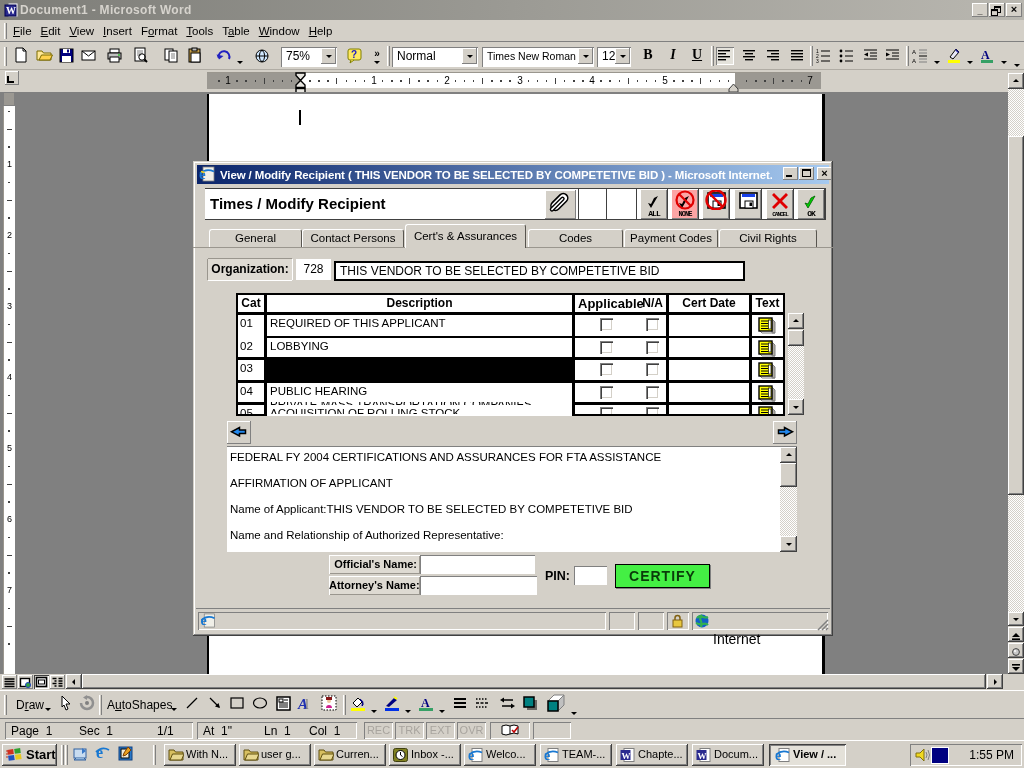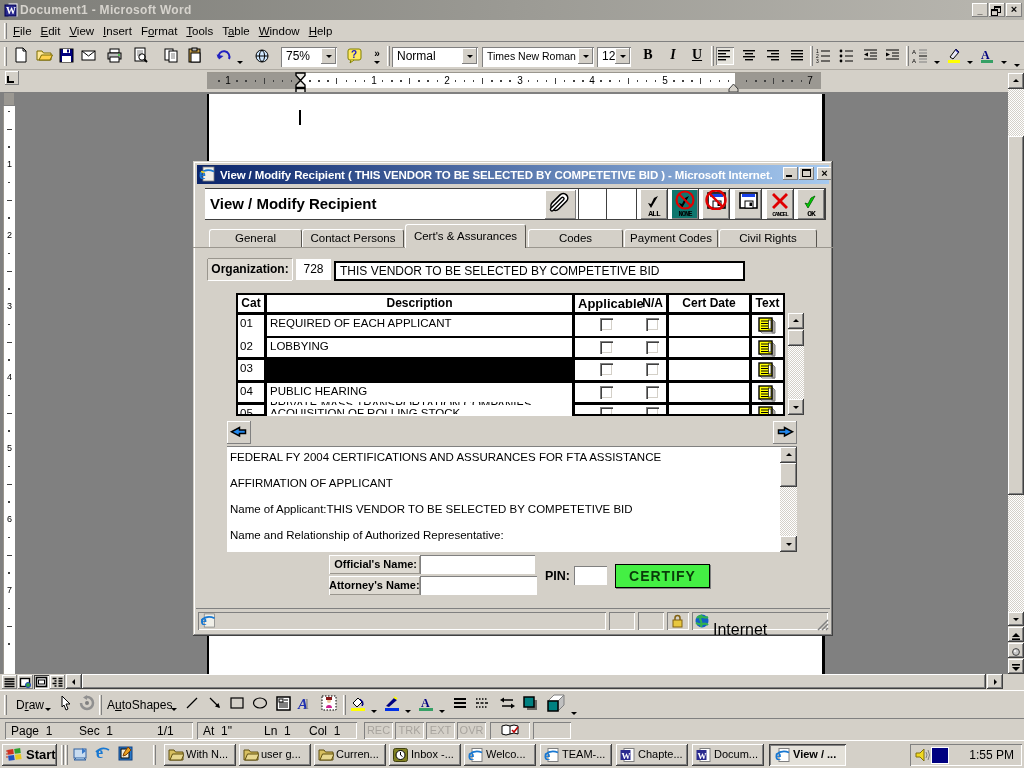--- a/index.html
+++ b/index.html
@@ -580,41 +580,41 @@
       <div class="abs raisedthin" style="left:586px;top:2px;width:15px;height:13px;background:#d4d0c8;">
           <div style="position:absolute;left:3px;top:8px;width:6px;height:2px;background:#000;"></div>
         </div>
       <div class="abs raisedthin" style="left:602px;top:2px;width:15px;height:13px;background:#d4d0c8;">
           <div style="position:absolute;left:3px;top:2px;width:9px;height:8px;border:1px solid #000;border-top:2px solid #000;"></div>
         </div>
       <div class="abs raisedthin" style="left:620px;top:2px;width:15px;height:13px;background:#d4d0c8;font-size:11px;font-weight:bold;text-align:center;line-height:12px;">×</div>
     </div>
 
     <div class="abs" style="left:12px;top:27px;width:621px;height:32px;background:#fff;border:1px solid #404040;border-left:none;"></div>
-    <div class="abs" style="left:17px;top:34px;font-size:15px;font-weight:bold;color:#000;">View / Modify Recipient</div>
+    <div class="abs" style="left:17px;top:34px;font-size:15px;font-weight:bold;color:#000;">Times / Modify Recipient</div>
     <div class="abs raisedthin" style="left:352px;top:29px;width:31px;height:29px;background:#d4d0c8;">
       <svg width="29" height="27" viewBox="0 0 29 27">
         <g transform="rotate(45 14 13)">
           <rect x="9" y="2" width="9" height="20" rx="4.5" fill="#fff" stroke="#000" stroke-width="1.6"></rect>
           <rect x="12" y="6" width="3" height="18" rx="1.5" fill="#fff" stroke="#000" stroke-width="1.4"></rect>
         </g>
       </svg>
     </div>
     <div class="abs" style="left:385px;top:27px;width:1px;height:32px;background:#404040;"></div>
     <div class="abs" style="left:413px;top:27px;width:1px;height:32px;background:#404040;"></div>
     <div class="abs" style="left:443px;top:27px;width:1px;height:32px;background:#404040;"></div>
 
     <div id="dbtns" class="abs" style="left:447px;top:28px;width:186px;height:31px;">
         <div style="position: absolute; left: 0px; top: 0px; width: 28px; height: 31px; box-shadow: rgb(64, 64, 64) -1px -1px 0px inset, rgb(255, 255, 255) 1px 1px 0px inset, rgb(128, 128, 128) -2px -2px 0px inset; background: rgb(212, 208, 200);">
           <svg width="26" height="20" viewBox="0 0 22 20" style="position:absolute;left:1px;top:1px;">
             <path d="M5 13 l3 5 l7 -12 l-4 2 l-3 6 z" fill="#000"></path>
           </svg>
           <div style="position:absolute;left:0;bottom:2px;width:100%;text-align:center;font-size:8px;font-weight:bold;font-family:'Liberation Mono',monospace;letter-spacing:-1px;">ALL</div>
         </div>
-        <div style="position: absolute; left: 31px; top: 0px; width: 28px; height: 31px; box-shadow: rgb(64, 64, 64) -1px -1px 0px inset, rgb(255, 255, 255) 1px 1px 0px inset, rgb(128, 128, 128) -2px -2px 0px inset; background: #0f766e;">
+        <div style="position: absolute; left: 31px; top: 0px; width: 28px; height: 31px; box-shadow: rgb(64, 64, 64) -1px -1px 0px inset, rgb(255, 255, 255) 1px 1px 0px inset, rgb(128, 128, 128) -2px -2px 0px inset; background: #fca5a5;">
           <svg width="26" height="20" viewBox="0 0 22 20" style="position:absolute;left:1px;top:1px;">
             <path d="M5 13 l3 5 l7 -12 l-4 2 l-3 6 z" fill="#000"></path>
             <circle cx="11" cy="10" r="8.5" fill="none" stroke="#e00000" stroke-width="2.2"></circle>
             <path d="M5 4 L17 16" stroke="#e00000" stroke-width="2.2"></path>
           </svg>
           <div style="position:absolute;left:0;bottom:2px;width:100%;text-align:center;font-size:7px;font-weight:bold;font-family:'Liberation Mono',monospace;letter-spacing:-1px;">NONE</div>
         </div>
         <div style="position: absolute; left: 62px; top: 0px; width: 28px; height: 31px; box-shadow: rgb(64, 64, 64) -1px -1px 0px inset, rgb(255, 255, 255) 1px 1px 0px inset, rgb(128, 128, 128) -2px -2px 0px inset; background: rgb(212, 208, 200);">
           <svg width="26" height="20" viewBox="0 0 22 20" style="position:absolute;left:1px;top:1px;">
             <rect x="3" y="3" width="17" height="15" fill="#fff" stroke="#000" stroke-width="1.6"></rect>
@@ -675,21 +675,21 @@
         <div style="position: absolute; left: 433px; top: 2px; width: 80px; height: 17px; background: rgb(255, 255, 255); overflow: hidden;">
           <div style="width:100%;text-align:center;font-size:12px;font-weight:bold;margin-top:1px;">Cert Date</div>
         </div>
         <div style="position: absolute; left: 516px; top: 2px; width: 31px; height: 17px; background: rgb(255, 255, 255); overflow: hidden;">
           <div style="width:100%;text-align:center;font-size:12px;font-weight:bold;margin-top:1px;">Text</div>
         </div>
         <div style="position: absolute; left: 2px; top: 22px; width: 26px; height: 36px; background: rgb(255, 255, 255); overflow: hidden;">
           <div style="margin:2px 0 0 2px;font-size:11.5px;">01</div>
         </div>
         <div style="position: absolute; left: 31px; top: 22px; width: 305px; height: 21px; background: rgb(255, 255, 255); overflow: hidden;">
-          <div style="margin:2px 0 0 3px;font-size:11.5px;white-space:nowrap;">REQUIRED OF EACH APPLICANT</div>
+          <div style="margin:2px 0 0 3px;font-size:11.5px;white-space:nowrap;">REQUIRED OF THIS APPLICANT</div>
         </div>
         <div style="position: absolute; left: 339px; top: 22px; width: 91px; height: 21px; background: rgb(255, 255, 255); overflow: hidden;">
           <div style="position:absolute;left:25px;top:3px;width:13px;height:13px;box-shadow:inset 1px 1px 0 #808080, inset 2px 2px 0 #404040, inset -1px -1px 0 #fff, inset -2px -2px 0 #d4d0c8;background:#fff;"></div>
           <div style="position:absolute;left:71px;top:3px;width:13px;height:13px;box-shadow:inset 1px 1px 0 #808080, inset 2px 2px 0 #404040, inset -1px -1px 0 #fff, inset -2px -2px 0 #d4d0c8;background:#fff;"></div>
         </div>
         <div style="position: absolute; left: 433px; top: 22px; width: 80px; height: 21px; background: rgb(255, 255, 255); overflow: hidden;"></div>
         <div style="position: absolute; left: 516px; top: 22px; width: 31px; height: 21px; background: rgb(255, 255, 255); overflow: hidden;">
           <div style="position:absolute;left:5px;top:2px;"><svg width="19" height="17" viewBox="0 0 19 17">
               <path d="M15 2 L18 5 L18 16 L15 16 Z" fill="#b0aca4" stroke="#808080"></path>
               <path d="M3 14 L5 16 L18 16" fill="none" stroke="#808080"></path>
@@ -842,21 +842,21 @@
         <svg width="11" height="14" style="position:absolute;left:5px;top:2px;" viewBox="0 0 11 14">
           <rect x="1" y="6" width="9" height="7" fill="#e8c840" stroke="#806010"></rect>
           <path d="M3 6 v-2 a2.5 2.5 0 0 1 5 0 v2" fill="none" stroke="#806010" stroke-width="1.5"></path>
         </svg>
       </div>
       <div class="abs sunkthin" style="left:496px;top:3px;width:136px;height:18px;">
         <svg width="14" height="14" style="position:absolute;left:3px;top:2px;" viewBox="0 0 14 14">
           <circle cx="7" cy="7" r="6.5" fill="#1060c8"></circle>
           <path d="M2 4 q3 -3 6 -1 q3 1 5 0 M1 9 q4 2 7 1 q3 -1 5 1 M7 1 q-3 3 -1 6 q1 3 0 6" stroke="#30b050" stroke-width="2.2" fill="none"></path>
         </svg>
-        <span style="position:absolute;left:21px;top:9px;font-size:16px;">Internet</span>
+        <span style="position:absolute;left:21px;top:19px;font-size:14px;">Internet</span>
       </div>
       <svg width="13" height="13" style="position:absolute;right:1px;bottom:1px;">
           <path d="M12 2 L2 12 M12 6 L6 12 M12 10 L10 12" stroke="#808080" stroke-width="1.5"></path>
         </svg>
     </div>
   </div>
 
 </div>
 
 </body></html>

